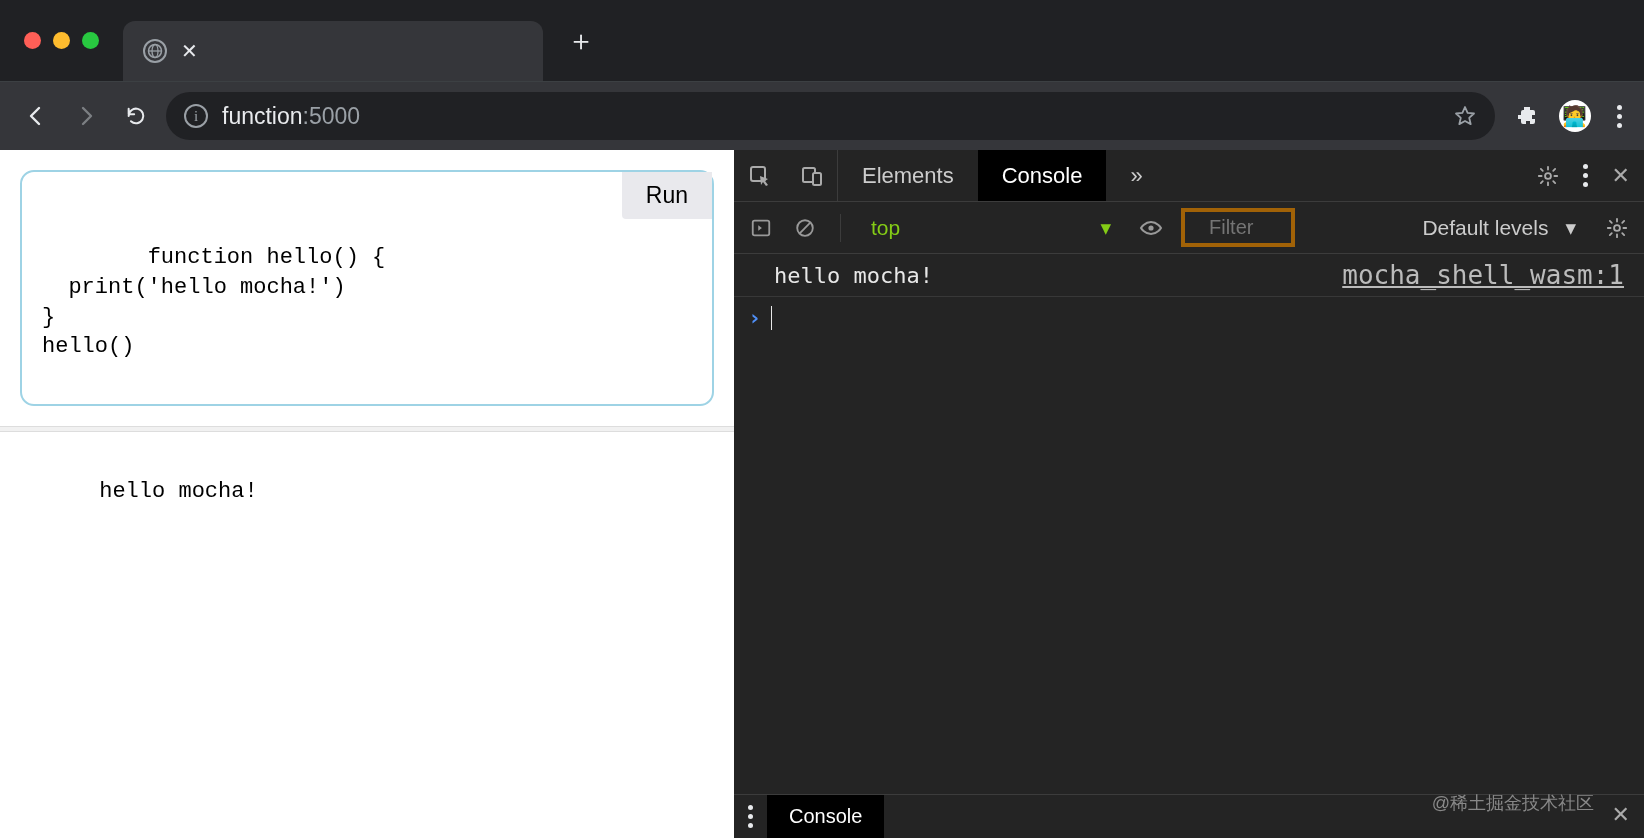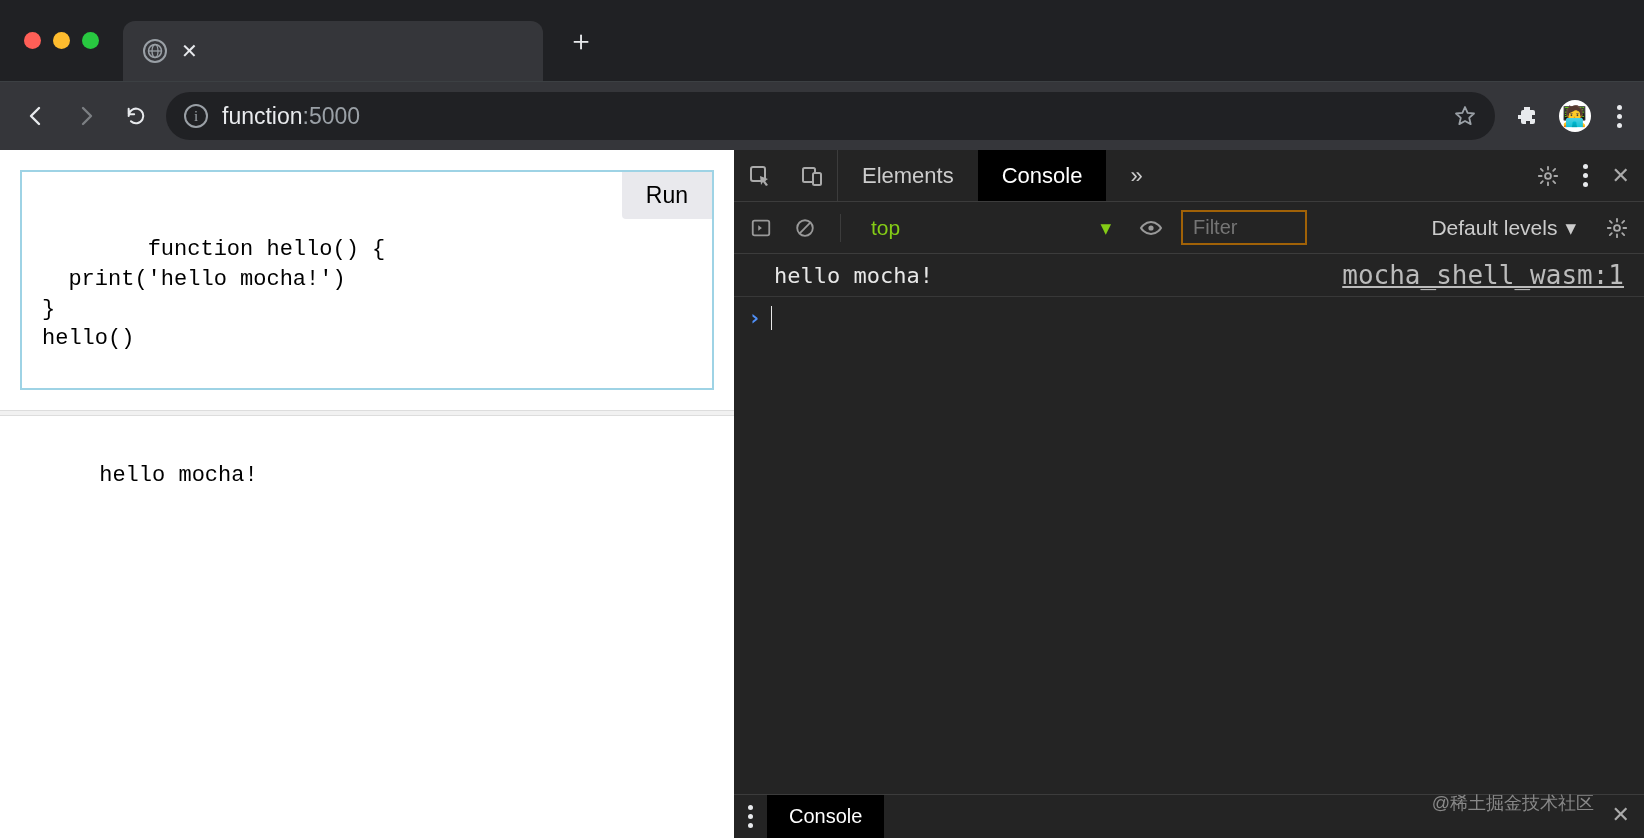--- a/index.html
+++ b/index.html
@@ -63,22 +63,22 @@
   .content { display:flex; height: calc(838px - 82px - 68px); }
 
   
   .page {
     width: 734px; background:#fff; display:flex; flex-direction:column;
     font-family: "Courier New", Courier, monospace;
   }
   .editor-wrap{ padding:20px; }
   .editor {
     position:relative;
-    border:2px solid #9ed3e5; border-radius:0;
-    background:#fff; padding:4px 20px;
+    border:2px solid #9ed3e5; border-radius:14px;
+    background:#fff; padding:12px 20px;
     min-height: 220px;
     font-size:22px; line-height:1.35;
     white-space:pre;
   }
   .run-btn{
     position:absolute; top:0; right:0;
     background:#e9e9ed; border:none;
     font-size:23px; font-family:-apple-system,Arial,sans-serif;
     padding:10px 24px; cursor:pointer;
     border-bottom-left-radius:4px;
@@ -114,25 +114,25 @@
     font-size:21px;
   }
   .dt-toolbar .sep{ width:1px; height:28px; background:#3c3c3c; margin:0 6px;}
   .dt-toolbar .icon{ color:#999; padding:4px; cursor:pointer;}
   .context-select{
     flex: 0 0 260px;
     display:flex; align-items:center; justify-content:space-between;
     color:#84cc16; padding:4px 10px; cursor:pointer;
   }
   .filter-inp{
-    background:transparent; border:2px solid #a16207;
-    color:#ccc; font-size:20px; padding:4px 10px;
-    width:126px;
-  }
-  .levels{ display:flex; align-items:center; gap:8px; color:#ccc; cursor:pointer; margin-left:auto;justify-content:center;}
+    background:transparent; border:4px solid #a16207;
+    color:#ccc; font-size:20px; padding:4px 24px;
+    width:114px;
+  }
+  .levels{ display:flex; align-items:center; gap:17px; color:#ccc; cursor:pointer; margin-left:auto;justify-content:center;}
 
   .console-log{
     font-family:"SF Mono","Menlo","Consolas",monospace;
     font-size:22px;
   }
   .log-row{
     display:flex; align-items:center; justify-content:space-between;
     padding:6px 20px 6px 40px;
     border-bottom:1px solid #383838;
     color:#e8e8e8;

